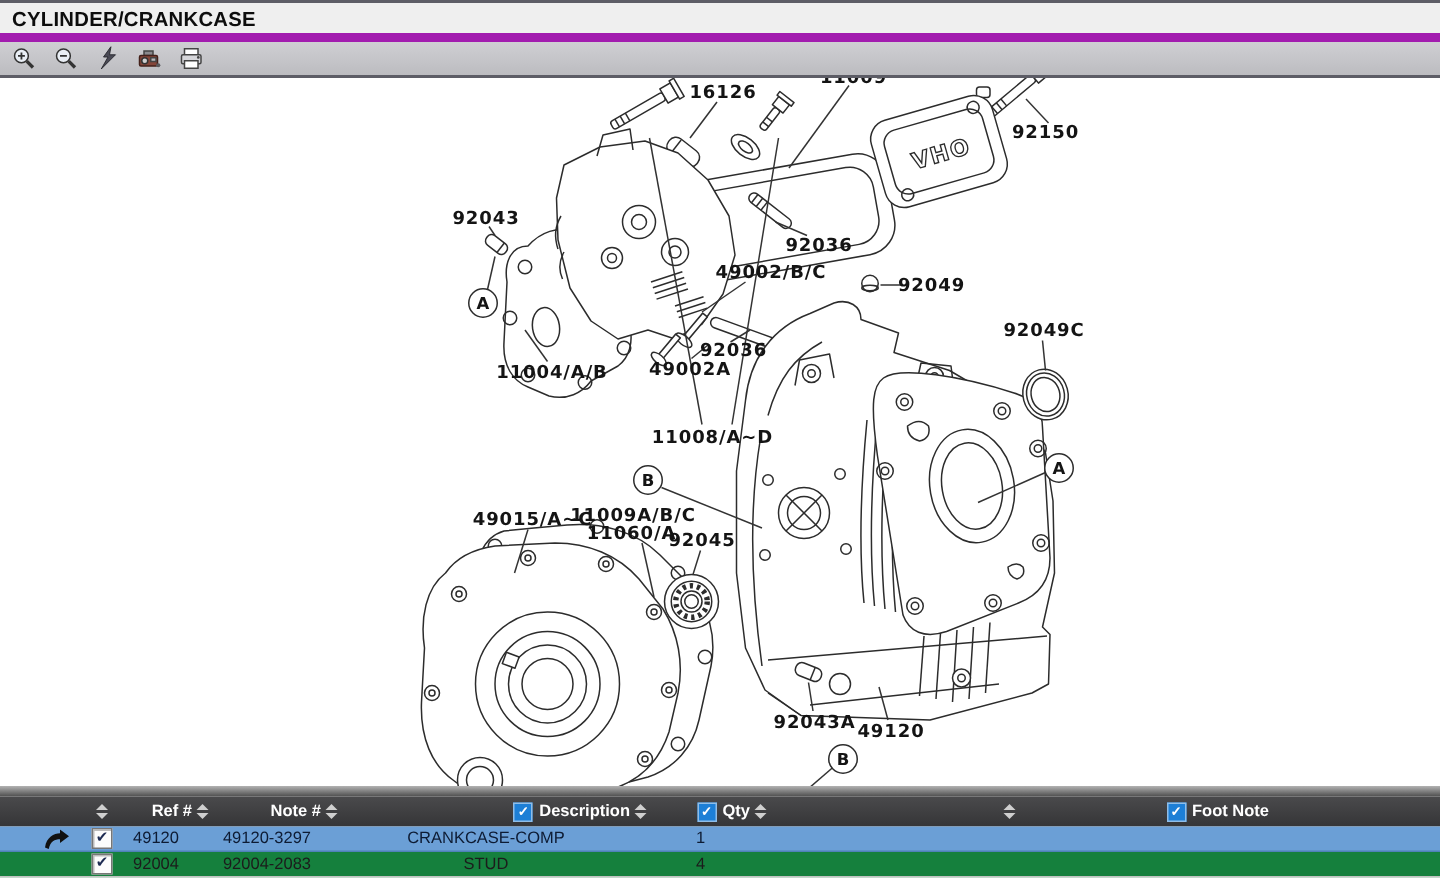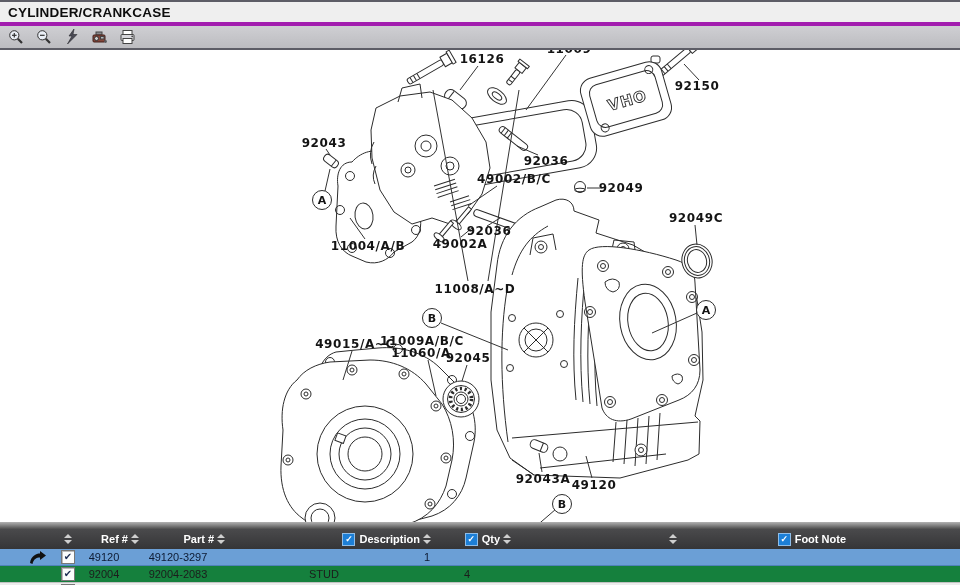--- a/index.html
+++ b/index.html
@@ -1,19 +1,19 @@
 <!DOCTYPE html>
 <html><head>
 <meta charset="utf-8">
 <style>
   html,body{margin:0;padding:0}
   body{width:960px;height:585px;overflow:hidden;background:#fff;
        font-family:"Liberation Sans",sans-serif;position:relative}
   
-  .titlebar{height:20px;background:#efefef;border-top:2px solid #5d5d66;border-bottom:4px solid #a21caf;
+  .titlebar{height:20px;background:#efefef;border-top:2px solid #5d5d66;border-bottom:6px solid #a21caf;
             display:flex;align-items:center;padding:0 8px}
   .titlebar span{font-weight:bold;font-size:13.5px;color:#0d0d0d;letter-spacing:.2px}
   .toolbar{height:22px;background:linear-gradient(#cfcfd3,#bcbcc0);border-bottom:2px solid #5d5d66;
            display:flex;align-items:center;gap:11px;padding:0 7px}
   .tbtn{width:17px;height:17px;display:flex;align-items:center;justify-content:center;cursor:pointer}
   
   .diagram{height:472px;position:relative;background:#fff}
   .diagram svg{position:absolute;left:0;top:0}
   .part{fill:#fff;stroke:#2c2c2c;stroke-width:1;stroke-linejoin:round}
   .ln{fill:none;stroke:#2c2c2c;stroke-width:1;stroke-linejoin:round}
@@ -410,21 +410,21 @@
       <i class="dn"></i>
     </span>
   <span class="hc">
       <span>Ref #</span>
     </span>
   <span class="sort">
       <i class="up"></i>
       <i class="dn"></i>
     </span>
   <span class="hc">
-      <span>Part #</span>
+      <span>Note #</span>
     </span>
   <span class="sort">
       <i class="up"></i>
       <i class="dn"></i>
     </span>
   <span class="hc">
       <span class="hcb"></span>
       <span>Description</span>
     </span>
   <span class="sort">
@@ -455,20 +455,21 @@
         <path d="M1,12 C2,5 7,2.5 11,2.5 L11,0 L17,4.5 L11,9 L11,6.5 C7.5,6.5 4.5,8 3.5,13 Z" fill="#111"></path>
       </svg>
   </span>
   <span class="c">
       <span class="rcb"></span>
     </span>
   <span class="c">49120</span>
     <span></span>
   <span class="c">49120-3297</span>
     <span></span>
+  <span class="c">CRANKCASE-COMP</span>
     <span></span>
   <span class="c">1</span>
     <span></span>
   <span class="c"></span>
     <span></span>
   <span class="c"></span>
 </div>
 
 <div class="grid trow">
   <span class="c"></span>

